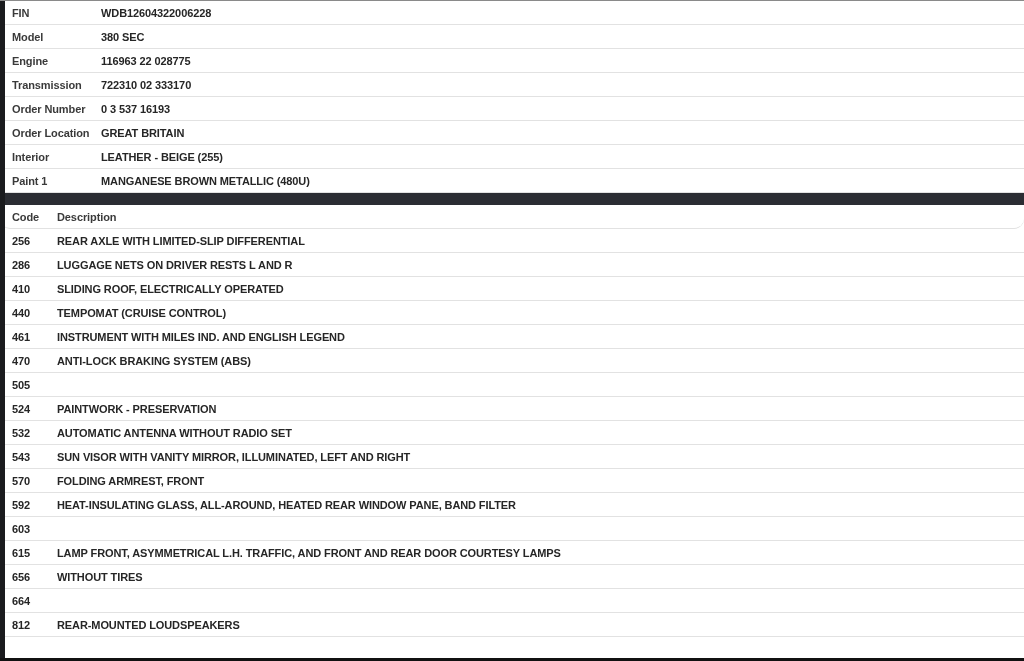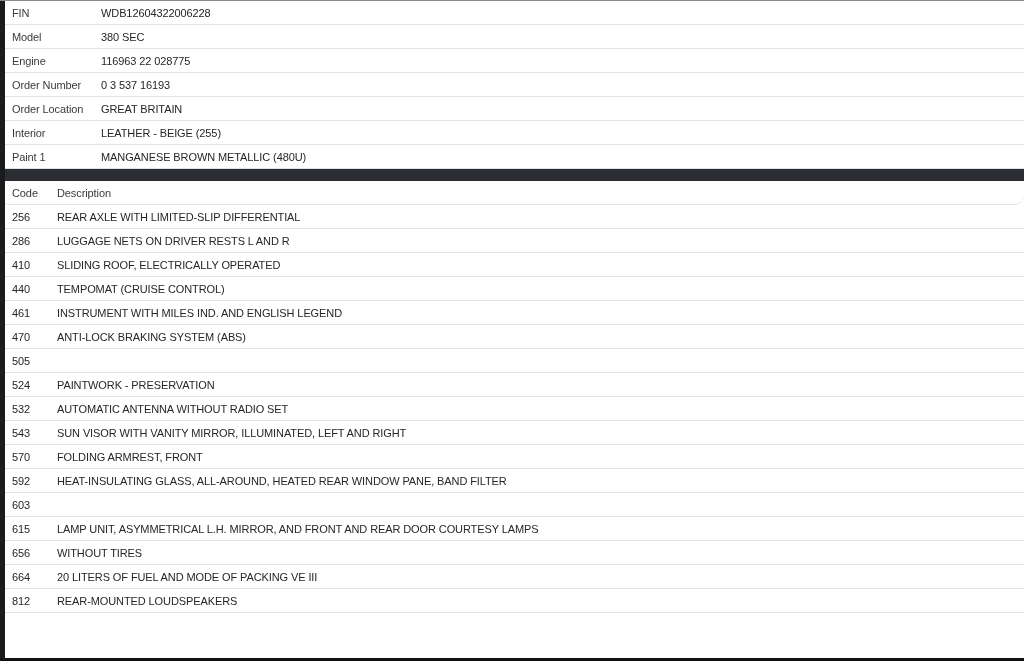--- a/index.html
+++ b/index.html
@@ -46,20 +46,21 @@
   }
   .row {
     display: flex;
     align-items: center;
     height: 24px;
     border-bottom: 1px solid var(--sep);
     padding-left: 12px;
     font-size: 11px;
     letter-spacing: -0.1px;
     white-space: nowrap;
+    font-weight: bold;
   }
   .spec-row .label {
     width: 89px;
     flex: 0 0 89px;
     color: var(--label-color);
   }
   .spec-row .value {
     color: var(--value-color);
   }
   .dark-band {
@@ -95,20 +96,24 @@
         <span class="label">FIN</span>
         <span class="value">WDB12604322006228</span>
       </div>
       <div class="row spec-row">
         <span class="label">Model</span>
         <span class="value">380 SEC</span>
       </div>
       <div class="row spec-row">
         <span class="label">Engine</span>
         <span class="value">116963 22 028775</span>
+      </div>
+      <div class="row spec-row">
+        <span class="label">Transmission</span>
+        <span class="value">722310 02 333170</span>
       </div>
       <div class="row spec-row">
         <span class="label">Order Number</span>
         <span class="value">0 3 537 16193</span>
       </div>
       <div class="row spec-row">
         <span class="label">Order Location</span>
         <span class="value">GREAT BRITAIN</span>
       </div>
       <div class="row spec-row">
@@ -174,29 +179,28 @@
         </div>
         <div class="row option-row">
           <span class="opt-code">592</span>
           <span class="opt-desc">HEAT-INSULATING GLASS, ALL-AROUND, HEATED REAR WINDOW PANE, BAND FILTER</span>
         </div>
         <div class="row option-row">
           <span class="opt-code">603</span>
         </div>
         <div class="row option-row">
           <span class="opt-code">615</span>
-          <span class="opt-desc">LAMP UNIT, ASYMMETRICAL L.H. MIRROR, AND FRONT AND REAR DOOR COURTESY LAMPS</span>
+          <span class="opt-desc">LAMP FRONT, ASYMMETRICAL L.H. TRAFFIC, AND FRONT AND REAR DOOR COURTESY LAMPS</span>
         </div>
         <div class="row option-row">
           <span class="opt-code">656</span>
           <span class="opt-desc">WITHOUT TIRES</span>
         </div>
         <div class="row option-row">
           <span class="opt-code">664</span>
-          <span class="opt-desc">20 LITERS OF FUEL AND MODE OF PACKING VE III</span>
         </div>
         <div class="row option-row">
           <span class="opt-code">812</span>
           <span class="opt-desc">REAR-MOUNTED LOUDSPEAKERS</span>
         </div>
       </div>
   </section>
 
   <div class="bottom-bar"></div>
 </div>

